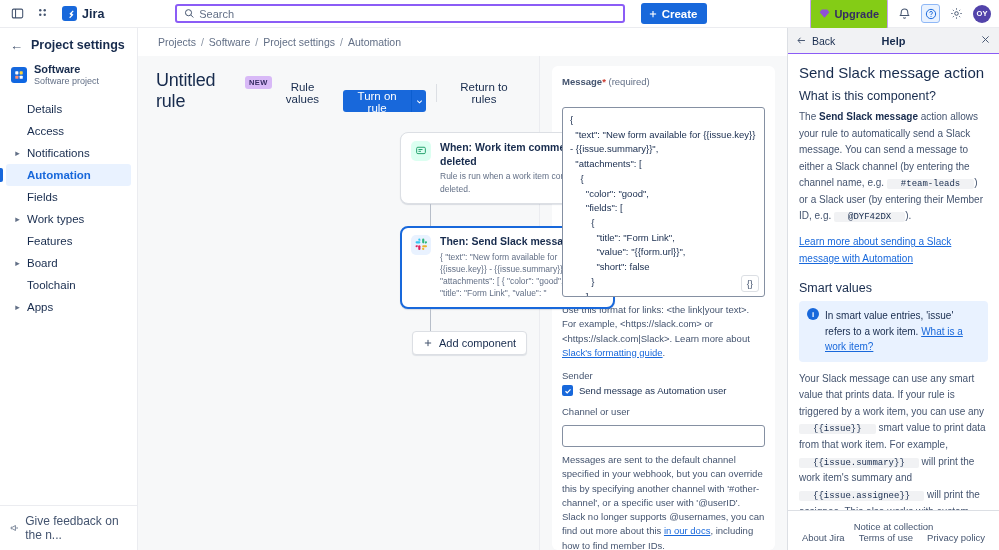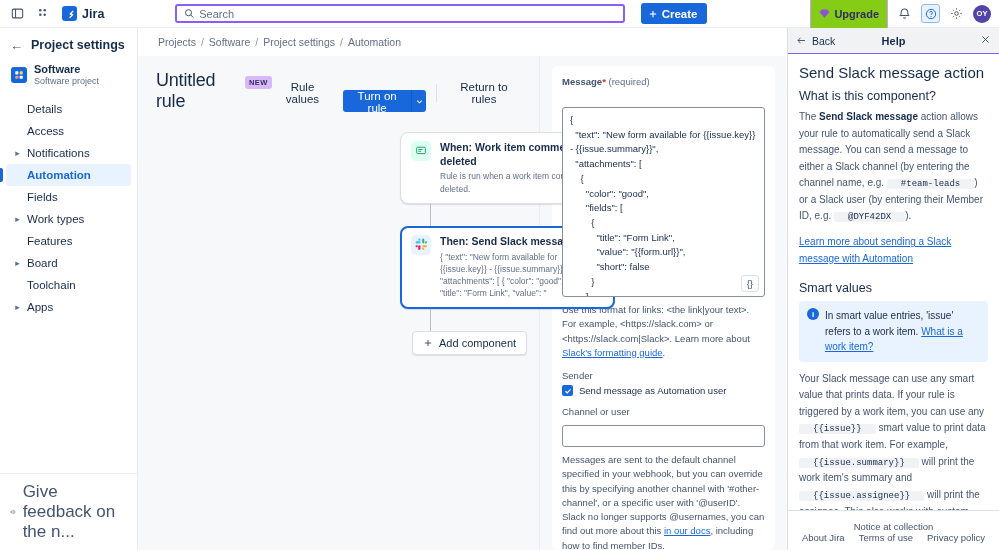--- a/index.html
+++ b/index.html
@@ -125,21 +125,21 @@
   .nav-item.selected { background: #e9f2ff; color: #1868db; font-weight: 600; }
   .nav-item.selected::before {
     content: ""; position: absolute; left: -6px; top: 4px;
     width: 3px; height: 14px; background: #1868db; border-radius: 0 2px 2px 0;
   }
 
   .feedback {
     margin-top: auto;
     border-top: 1px solid #ebecf0;
     display: flex; align-items: center; gap: 6px;
-    padding: 8px 10px; font-size: 17px; color: #44546f;
+    padding: 8px 10px; font-size: 12px; color: #44546f;
     cursor: pointer;
   }
 
   
   .main { flex: 1; min-width: 0; display: flex; flex-direction: column; background: #fff; }
   .breadcrumb {
     height: 28px; flex: 0 0 28px;
     display: flex; align-items: center; gap: 5px;
     padding: 0 0 0 20px;
     font-size: 10.5px; color: #626f86;

